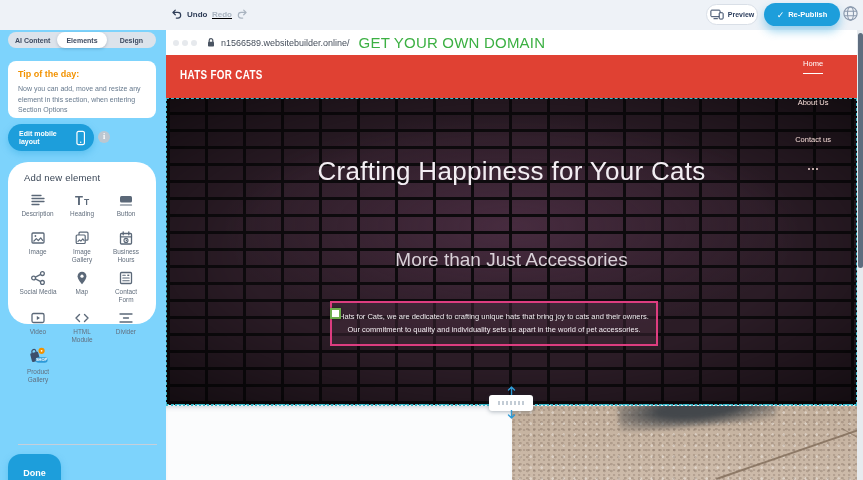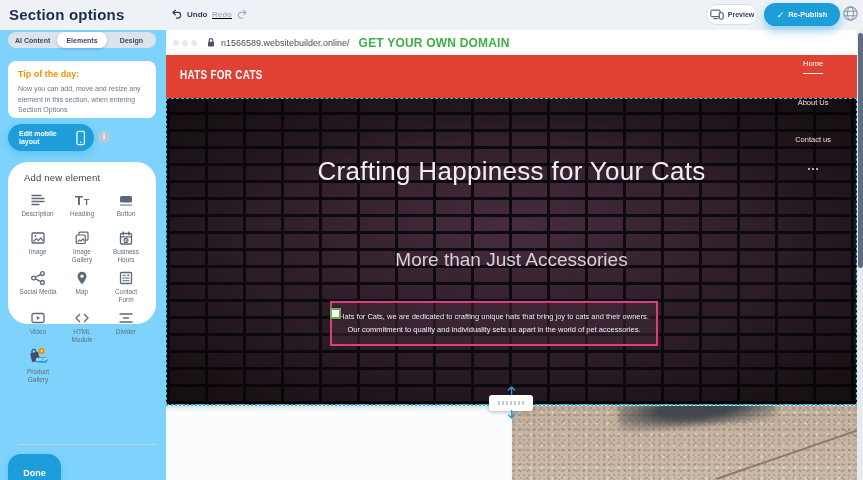--- a/index.html
+++ b/index.html
@@ -40,21 +40,21 @@
   .el-icon { height:17px; display:flex; align-items:flex-end; }
   .el-label { font-size:7px; color:#626e7d; text-align:center; line-height:1.15; transform:scale(.92); max-width:42px; }
   .sidebar-hr { position:absolute; left:18px; top:416px; width:139px; border:none; border-top:1px solid #c6cfda; }
   .done-btn { position:absolute; left:8px; top:426px; width:53px; height:38px; border-radius:13px; background:#1d9edb; border:none; color:#fff; font-size:9px; font-weight:bold; cursor:pointer; box-shadow:0 3px 7px rgba(29,158,219,.35); font-family:inherit; }
   
   .browser-bar { position:absolute; left:166px; top:30px; width:691px; height:25px; background:#fff; display:flex; align-items:center; z-index:10; }
   .b-dots { display:flex; gap:3px; margin-left:7px; }
   .b-dots i { width:6px; height:6px; border-radius:50%; background:#e6e9ed; }
   .b-lock { margin-left:9px; }
   .b-url { margin-left:5px; font-size:9px; color:#454e5b; }
-  .b-domain { margin-left:9px; font-size:12px; font-weight:bold; color:#3cb043; letter-spacing:.2px; text-decoration:none; cursor:pointer; }
+  .b-domain { margin-left:9px; font-size:15px; font-weight:normal; color:#3cb043; letter-spacing:.2px; text-decoration:none; cursor:pointer; }
   
   .site-header { position:absolute; left:166px; top:55px; width:691px; height:43px; background:#e04133; z-index:5; }
   .site-logo { position:absolute; left:14px; top:13px; font-size:12px; font-weight:bold; color:#fff; letter-spacing:.4px; transform:scaleX(.82); transform-origin:left center; white-space:nowrap; }
   .site-nav { position:absolute; right:26px; top:0; height:43px; display:flex; align-items:center; gap:20px;flex-direction:column; }
   .nav-item { font-size:7.5px; color:#f7ddd8; cursor:pointer; padding:4px 0; }
   .nav-item.active { color:#fff; border-bottom:1px solid #fff; padding-bottom:5px; }
   .nav-more { display:flex; gap:2px; cursor:pointer; }
   .nav-more i { width:2px; height:2px; border-radius:50%; background:#f7ddd8; }
   .hero {
     position:absolute; left:166px; top:98px; width:691px; height:307px; overflow:hidden;
@@ -97,21 +97,20 @@
   .scroll-track { position:absolute; left:857px; top:30px; width:6px; height:450px; background:#e7ebef; z-index:25; }
   .scroll-thumb { position:absolute; left:0.5px; top:3px; width:5px; height:235px; background:#5e6d7f; border-radius:2.5px; cursor:grab; }
   svg { display:block; }
 </style>
 </head>
 <body>
 
 <div class="app">
 
   <div class="topbar">
-    <div class="topbar-title">Section options</div>
     <button class="undo-btn">
       <svg width="12" height="12" viewBox="0 0 14 14">
           <path d="M5 2.5L2.3 5.2 5 7.9" fill="none" stroke="#2e3d57" stroke-width="1.4" stroke-linecap="round" stroke-linejoin="round"></path>
           <path d="M2.8 5.2H8a3.3 3.3 0 0 1 0 6.6H6.2" fill="none" stroke="#2e3d57" stroke-width="1.4" stroke-linecap="round"></path>
         </svg>
       <span>Undo</span>
     </button>
     <button class="redo-btn">
       <span>Redo</span>
       <svg width="12" height="12" viewBox="0 0 14 14">

